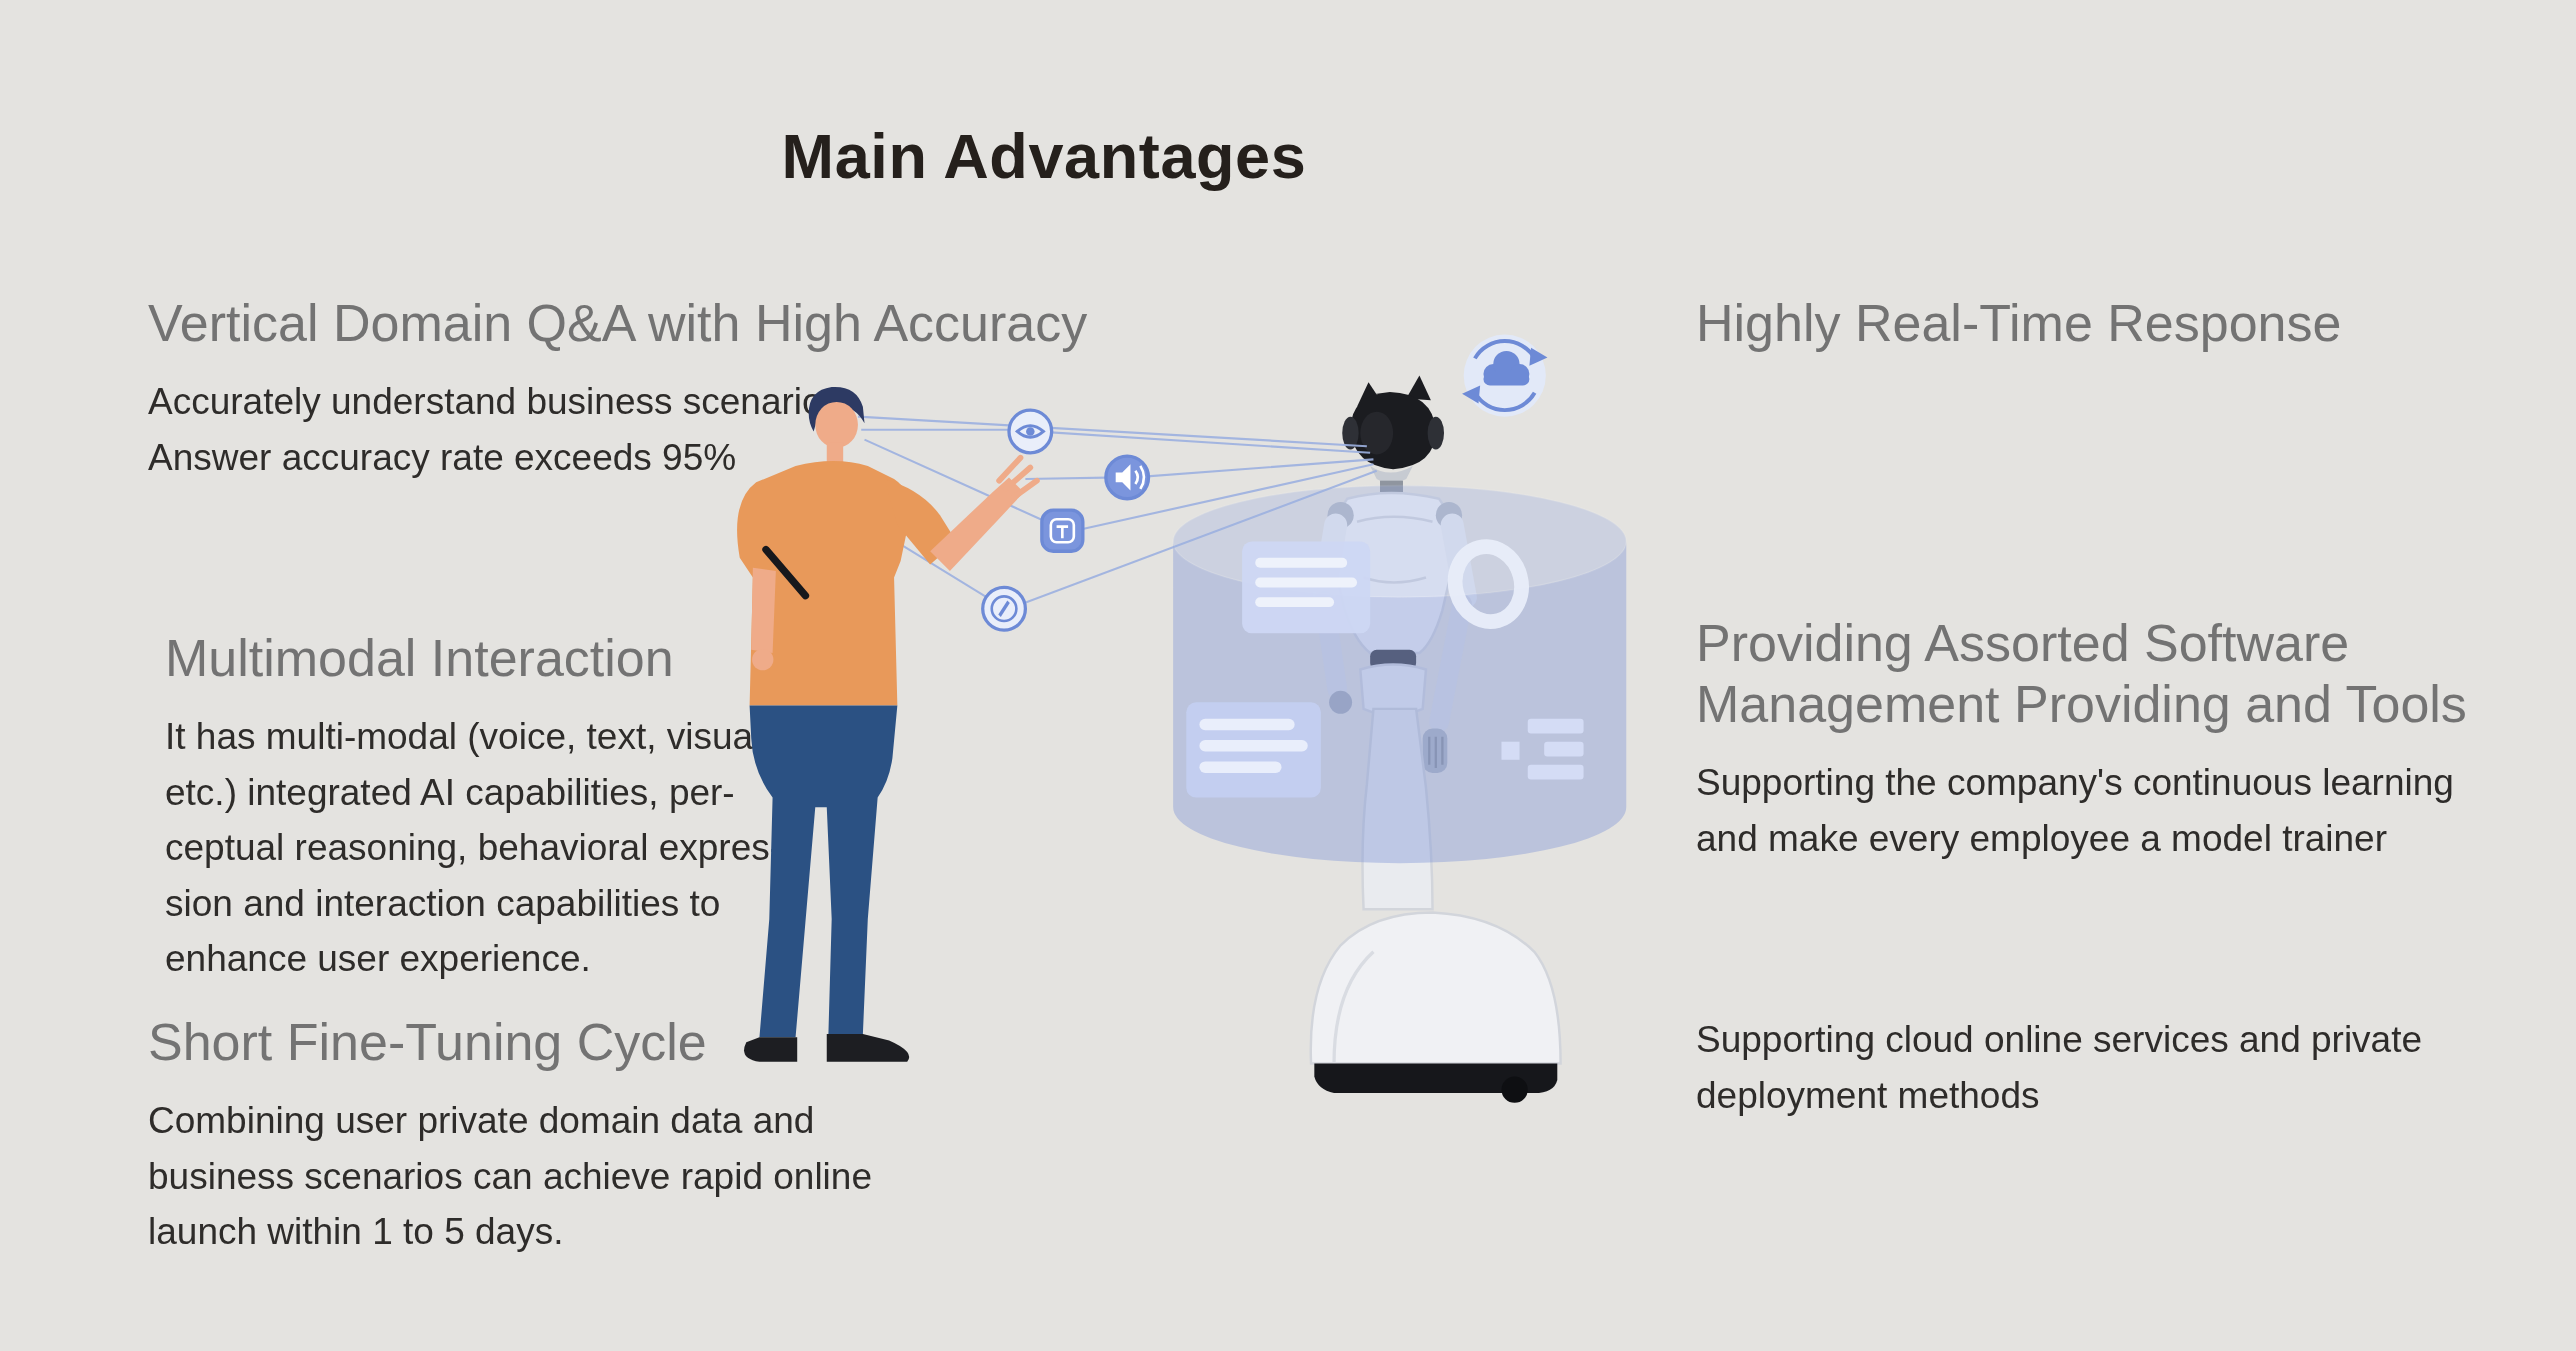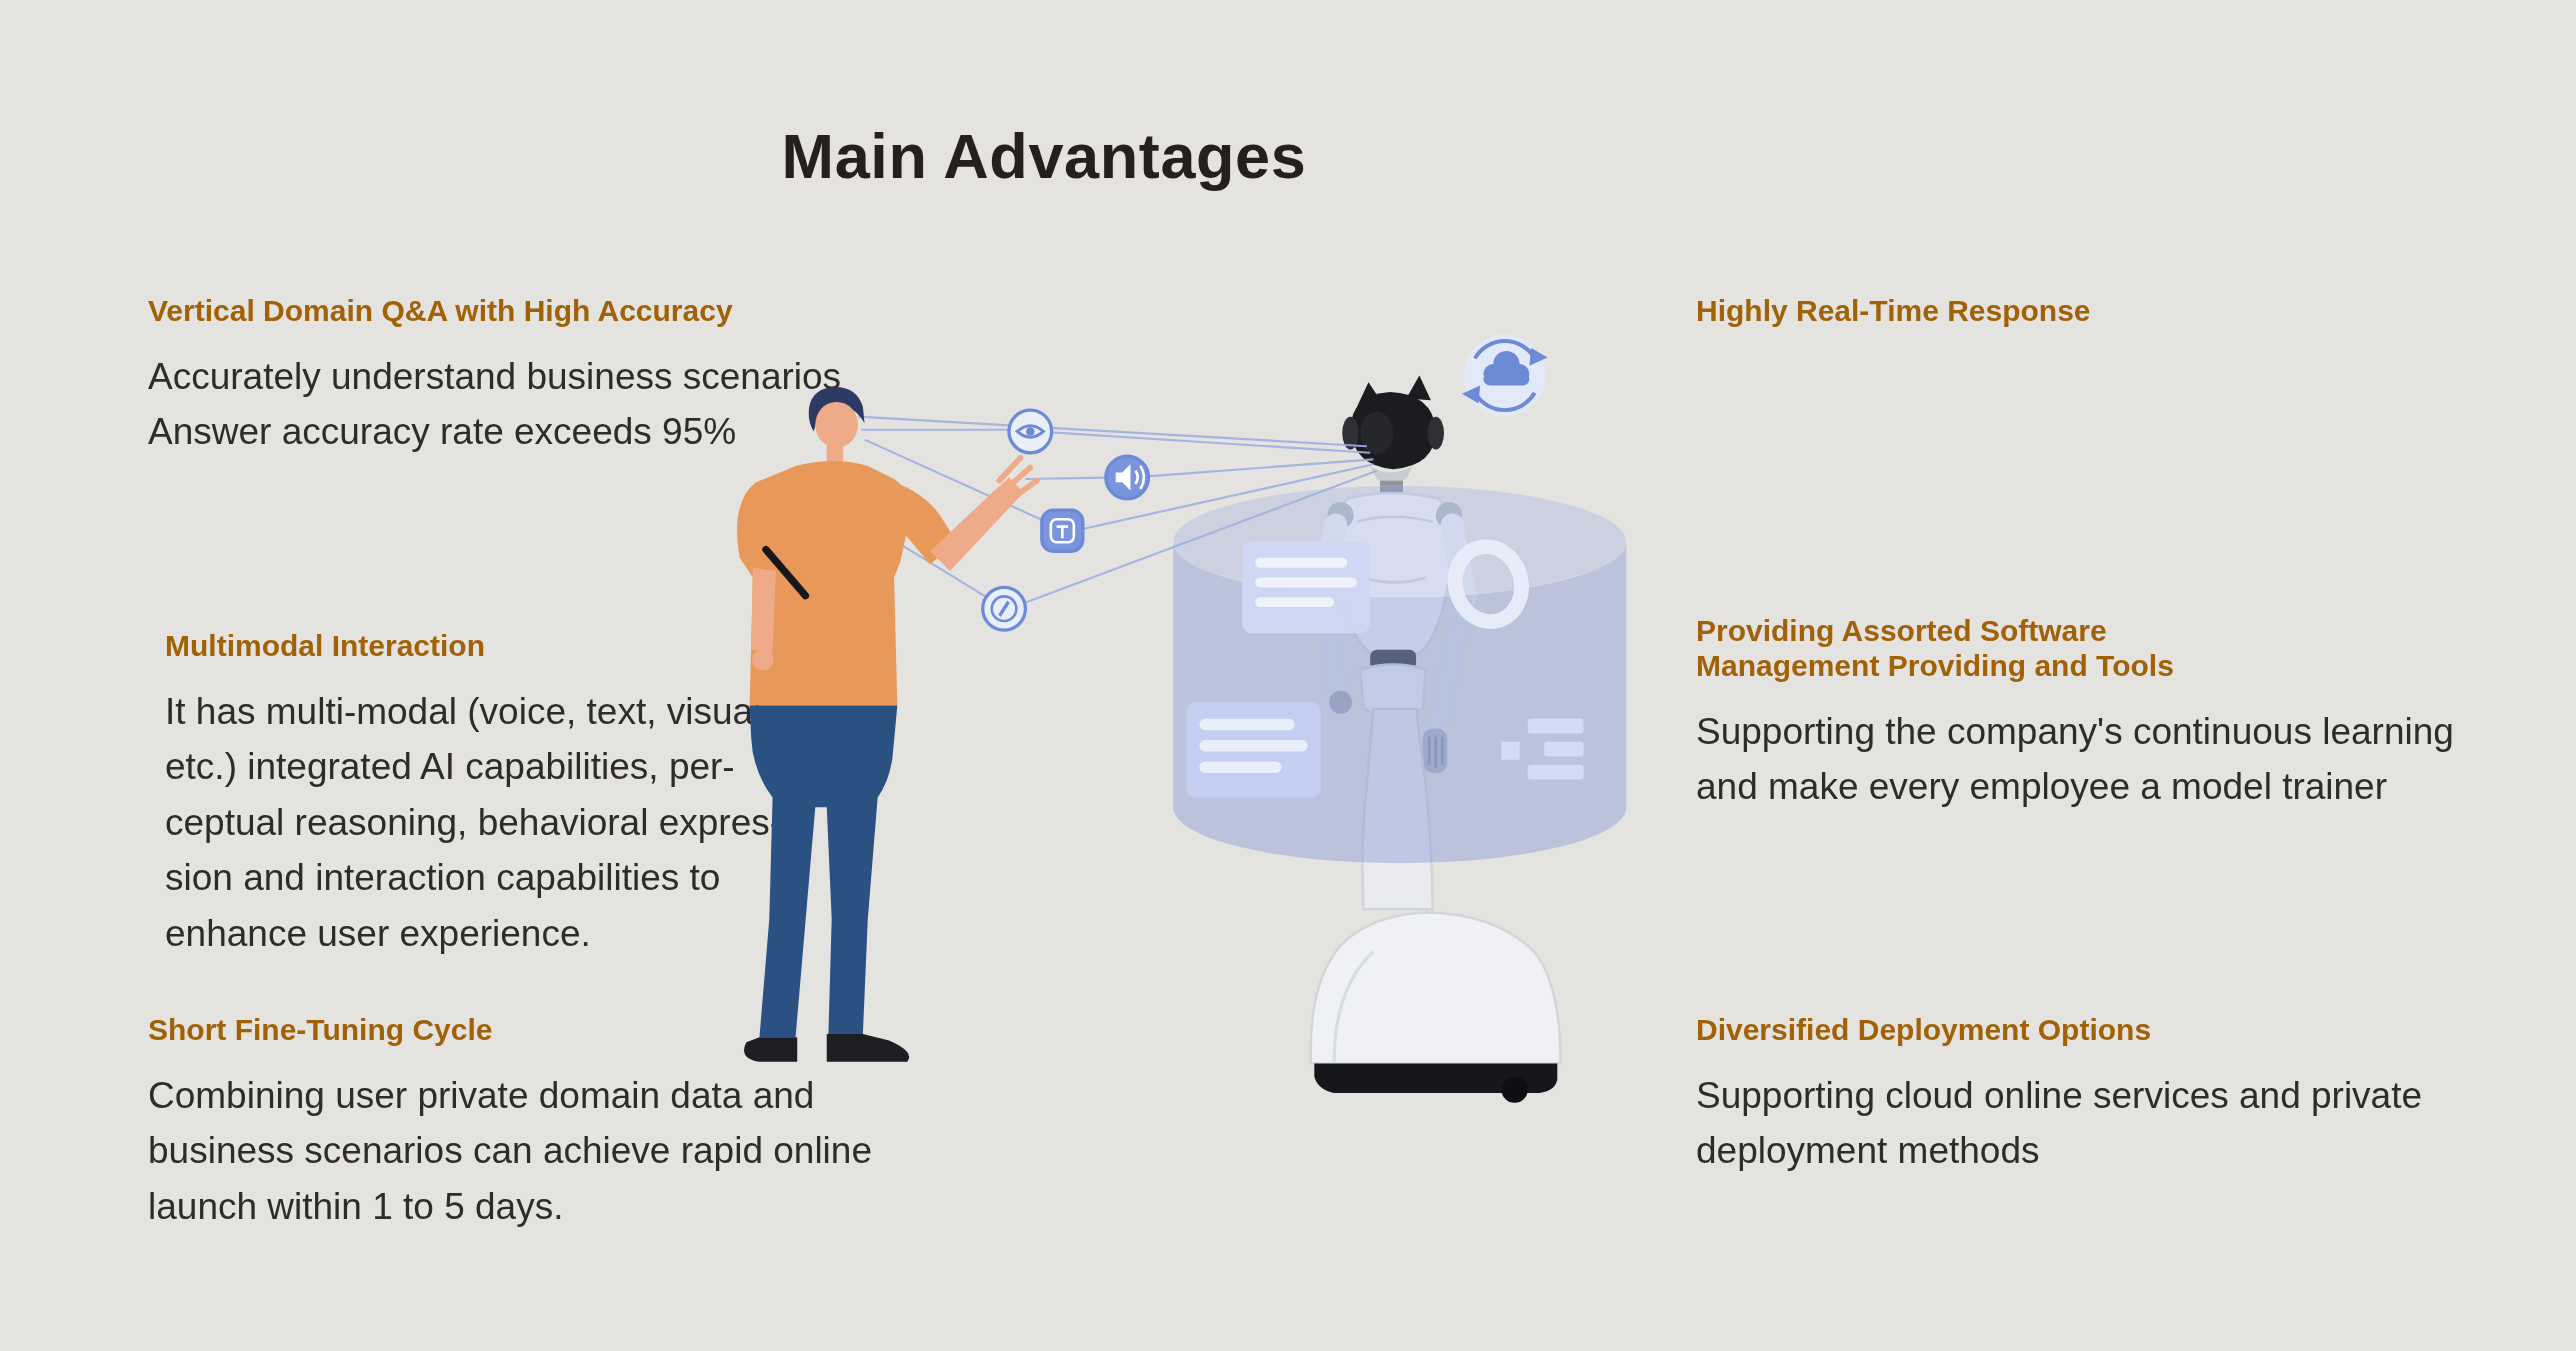--- a/index.html
+++ b/index.html
@@ -11,21 +11,21 @@
     -webkit-font-smoothing:antialiased;
   }
   .title{
     position:absolute;top:120px;left:0;width:2088px;
     margin:0;text-align:center;
     font-size:63px;font-weight:700;color:#25201c;letter-spacing:0.6px;
   }
   .block{position:absolute;}
   .block h2{
     margin:0 0 20.6px 0;
-    font-size:30px;font-weight:700;color:#a16207;
+    font-size:52px;font-weight:400;color:#737373;
     line-height:1.17;white-space:pre-line;
   }
   .block p{
     margin:0;
     font-size:37px;color:#2e2c2a;
     line-height:1.5;white-space:pre-line;
   }
   .l1{left:148px;top:293px;}
   .l2{left:165px;top:613px;margin-top:15px;}
   .l3{left:148px;top:1012px;}
@@ -69,21 +69,20 @@
 </section>
 
 <section class="block r2">
   <h2>Providing Assorted Software
 Management Providing and Tools</h2>
   <p>Supporting the company's continuous learning
 and make every employee a model trainer</p>
 </section>
 
 <section class="block r3">
-  <h2>Diversified Deployment Options</h2>
   <p>Supporting cloud online services and private
 deployment methods</p>
 </section>
 
 <div class="illustration">
   <svg viewBox="440 200 560 480" xmlns="http://www.w3.org/2000/svg">
 
     <g>
 
       <path d="M 826 248 L 833 233 L 841 245 Z" fill="#1b1c20"></path>

